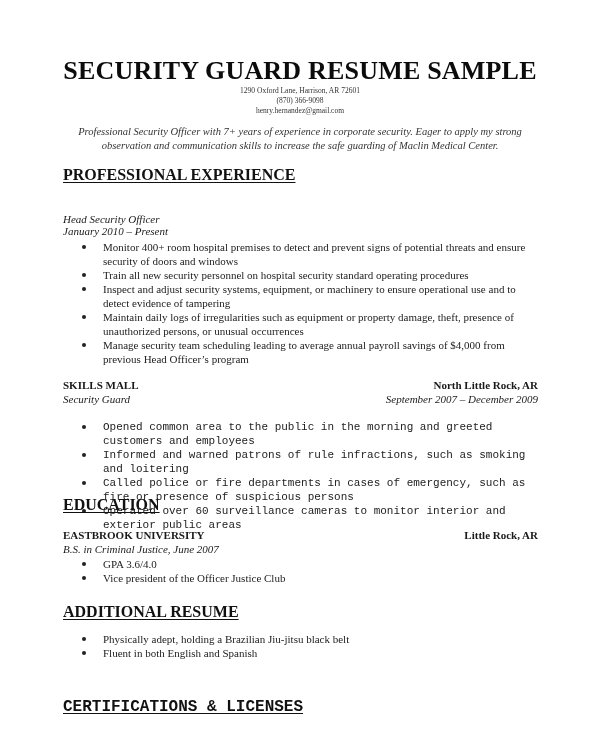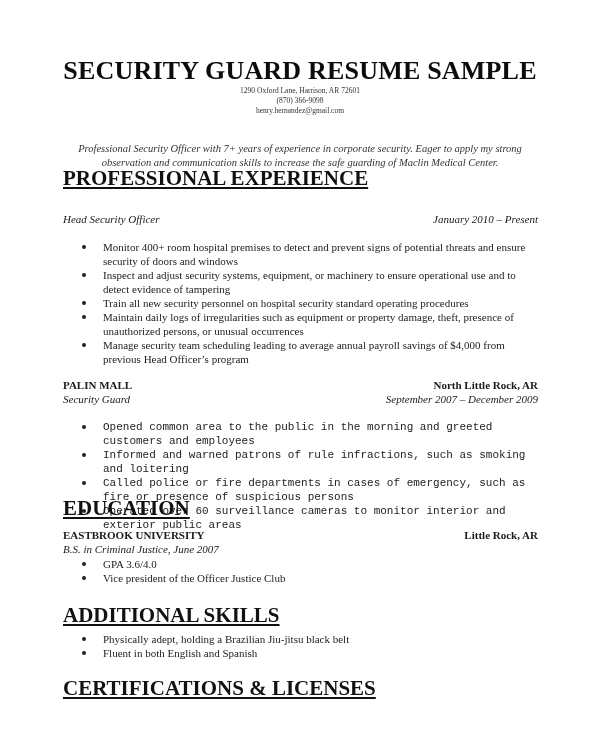--- a/index.html
+++ b/index.html
@@ -2,23 +2,23 @@
 <html><head>
   <meta charset="utf-8">
   <style>
     html, body { margin: 0; padding: 0; background: #ffffff; }
     body { width: 600px; height: 730px; overflow: hidden; position: relative;
       font-family: "Liberation Serif", "DejaVu Serif", serif; color: #1a1a1a; }
     .page { position: absolute; left: 0; top: 0; width: 480px; height: 730px; }
     .title { position: absolute; top: 56px; left: 0; width: 600px; text-align: center;
       font-weight: bold; font-size: 26px; letter-spacing: 0.2px; color: #0c0c0c; }
     .contact { position: absolute; left: 0; width: 600px; text-align: center; font-size: 7.5px; color: #333; line-height: 10px; }
-    .summary { position: absolute; top: 142px; left: 62px; width: 476px; text-align: center;
+    .summary { position: absolute; top: 125px; left: 62px; width: 476px; text-align: center;
       font-style: italic; font-size: 10.5px; line-height: 14px; color: #333; }
-    .section-heading { position: absolute; left: 63px; font-weight: bold; font-size: 21px;
+    .section-heading { position: absolute; left: 63px; font-weight: bold; font-size: 16px;
       text-decoration: underline; text-underline-offset: 2px; color: #111; }
     .row { position: absolute; left: 63px; width: 475px; display: flex; justify-content: space-between;
       font-size: 11px; color: #1a1a1a; }
     .row .left.bold, .row .right.bold { font-weight: bold; }
     .row .italic { font-style: italic; }
     ul.bullets { position: absolute; left: 82px; width: 460px; margin: 0; padding: 0; list-style: none;
       font-size: 11px; line-height: 14px; color: #222; }
     ul.bullets li { position: relative; padding-left: 21px; }
     ul.bullets li .dot { position: absolute; left: 0; top: 5px; width: 4px; height: 4px; border-radius: 50%; background: #222; }
   </style>
@@ -29,34 +29,34 @@
 
   <div class="title">SECURITY GUARD RESUME SAMPLE</div>
   <div class="contact" style="top:86px;">1290 Oxford Lane, Harrison, AR 72601</div>
   <div class="contact" style="top:96px;">(870) 366-9098</div>
   <div class="contact" style="top:106px;">henry.hernandez@gmail.com</div>
 
   <div class="summary">Professional Security Officer with 7+ years of experience in corporate security. Eager to apply my strong observation and communication skills to increase the safe guarding of Maclin Medical Center.</div>
 
   <div class="section-heading" style="top:166px;">PROFESSIONAL EXPERIENCE</div>
 
-  <div class="row" style="top:213px;">
+  <div class="row" style="top:213px;flex-direction:column;">
     <span class="left italic">Head Security Officer</span>
     <span class="right italic">January 2010 – Present</span>
   </div>
   <ul class="bullets" style="top:240px;">
     <li><span class="dot"></span><span>Monitor 400+ room hospital premises to detect and prevent signs of potential threats and ensure security of doors and windows</span></li>
+    <li><span class="dot"></span><span>Train all new security personnel on hospital security standard operating procedures</span></li>
     <li><span class="dot"></span><span>Inspect and adjust security systems, equipment, or machinery to ensure operational use and to detect evidence of tampering</span></li>
-    <li><span class="dot"></span><span>Train all new security personnel on hospital security standard operating procedures</span></li>
     <li><span class="dot"></span><span>Maintain daily logs of irregularities such as equipment or property damage, theft, presence of unauthorized persons, or unusual occurrences</span></li>
     <li><span class="dot"></span><span>Manage security team scheduling leading to average annual payroll savings of $4,000 from previous Head Officer’s program</span></li>
   </ul>
 
   <div class="row" style="top:379px;">
-    <span class="left bold">PALIN MALL</span>
+    <span class="left bold">SKILLS MALL</span>
     <span class="right bold">North Little Rock, AR</span>
   </div>
   <div class="row" style="top:393px;gap:14px;">
     <span class="left italic">Security Guard</span>
     <span class="right italic">September 2007 – December 2009</span>
   </div>
   <ul class="bullets" style="top:420px;font-family:Liberation Mono, monospace;">
     <li><span class="dot"></span><span>Opened common area to the public in the morning and greeted customers and employees</span></li>
     <li><span class="dot"></span><span>Informed and warned patrons of rule infractions, such as smoking and loitering</span></li>
     <li><span class="dot"></span><span>Called police or fire departments in cases of emergency, such as fire or presence of suspicious persons</span></li>
@@ -69,21 +69,21 @@
     <span class="right bold">Little Rock, AR</span>
   </div>
   <div class="row" style="top:543px;">
     <span class="left italic">B.S. in Criminal Justice, June 2007</span>
   </div>
   <ul class="bullets" style="top:557px;">
     <li><span class="dot"></span><span>GPA 3.6/4.0</span></li>
     <li><span class="dot"></span><span>Vice president of the Officer Justice Club</span></li>
   </ul>
 
-  <div class="section-heading" style="top:603px;">ADDITIONAL SKILLS</div>
+  <div class="section-heading" style="top:603px;">ADDITIONAL RESUME</div>
   <ul class="bullets" style="top:632px;">
     <li><span class="dot"></span><span>Physically adept, holding a Brazilian Jiu-jitsu black belt</span></li>
     <li><span class="dot"></span><span>Fluent in both English and Spanish</span></li>
   </ul>
 
-  <div class="section-heading" style="top:676px;">CERTIFICATIONS &amp; LICENSES</div>
+  <div class="section-heading" style="top:698px;font-family:Liberation Mono, monospace;">CERTIFICATIONS &amp; LICENSES</div>
 
 </div>
 
 </body></html>

